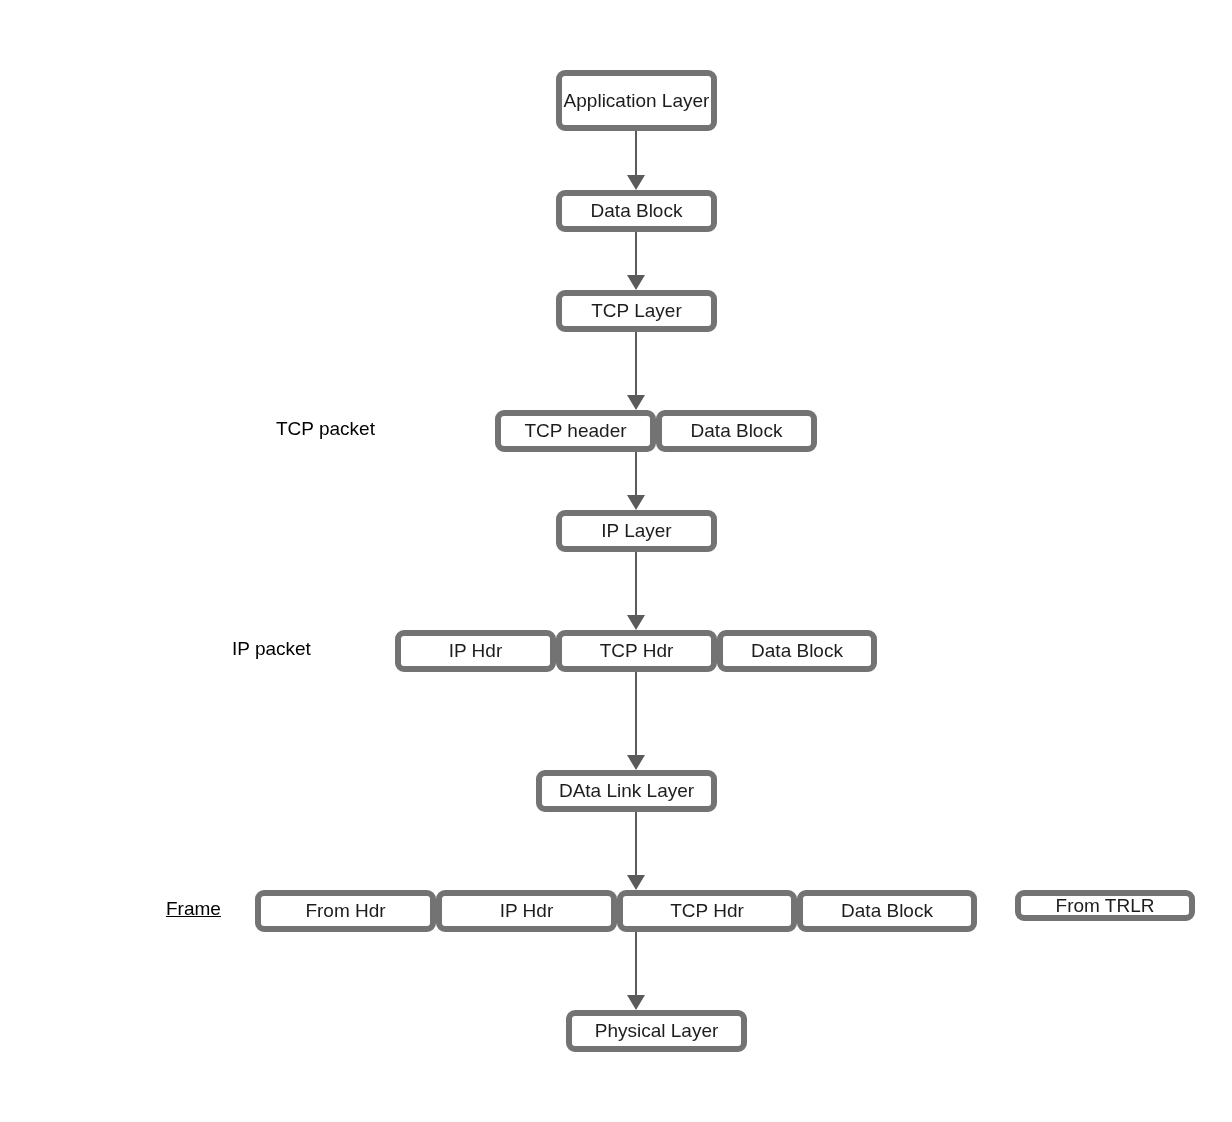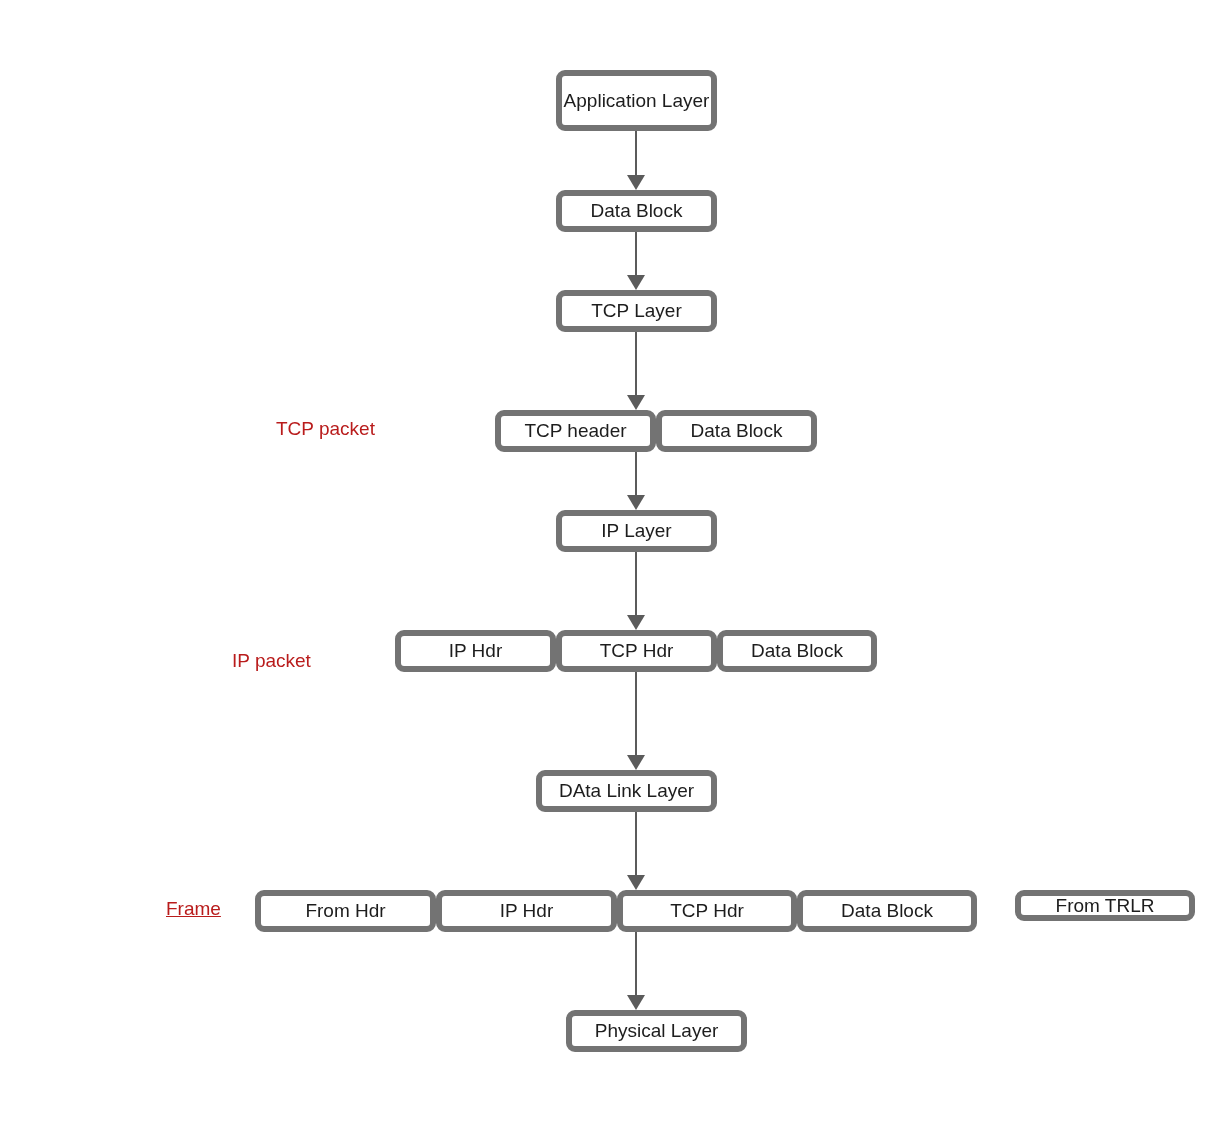--- a/index.html
+++ b/index.html
@@ -29,21 +29,21 @@
     justify-content: center;
     text-align: center;
     font-size: 19px;
     line-height: 1.22;
     color: #1d1d1d;
     z-index: 3;
   }
   .row-label {
     position: absolute;
     font-size: 19px;
-    color: #b91c1c;
+    color: #000000;
     white-space: nowrap;
     text-align: left;
     z-index: 3;
   }
   .arrow {
     position: absolute;
     z-index: 1;
   }
   .arrow .shaft {
     position: absolute;
@@ -103,21 +103,21 @@
     </div>
     <div class="node" style="left: 556px; top: 70px; width: 161px; height: 61px;">Application Layer</div>
     <div class="node" style="left: 556px; top: 190px; width: 161px; height: 42px;">Data Block</div>
     <div class="node" style="left: 556px; top: 510px; width: 161px; height: 42px;">IP Layer</div>
     <div class="node" style="left: 556px; top: 290px; width: 161px; height: 42px;">TCP Layer</div>
     <div class="node" style="left: 566px; top: 1010px; width: 181px; height: 42px;">Physical Layer</div>
     <div class="node" style="left: 536px; top: 770px; width: 181px; height: 42px;">DAta Link Layer</div>
     <div class="row-label" style="left: 276px; top: 418px;">TCP packet</div>
     <div class="node" style="left: 495px; top: 410px; width: 161px; height: 42px;">TCP header</div>
     <div class="node" style="left: 656px; top: 410px; width: 161px; height: 42px;">Data Block</div>
-    <div class="row-label" style="left: 232px; top: 638px; margin-top: 12px;">IP packet</div>
+    <div class="row-label" style="left: 232px; top: 638px;">IP packet</div>
     <div class="node" style="left: 395px; top: 630px; width: 161px; height: 42px;">IP Hdr</div>
     <div class="node" style="left: 556px; top: 630px; width: 161px; height: 42px;">TCP Hdr</div>
     <div class="node" style="left: 717px; top: 630px; width: 160px; height: 42px;">Data Block</div>
     <div class="row-label" style="left: 166px; top: 898px; text-decoration: underline;">Frame</div>
     <div class="node" style="left: 255px; top: 890px; width: 181px; height: 42px;">From Hdr</div>
     <div class="node" style="left: 436px; top: 890px; width: 181px; height: 42px;">IP Hdr</div>
     <div class="node" style="left: 617px; top: 890px; width: 180px; height: 42px;">TCP Hdr</div>
     <div class="node" style="left: 797px; top: 890px; width: 180px; height: 42px;">Data Block</div>
     <div class="node" style="left: 1015px; top: 890px; width: 180px; height: 31px;">From TRLR</div>
   </div>

